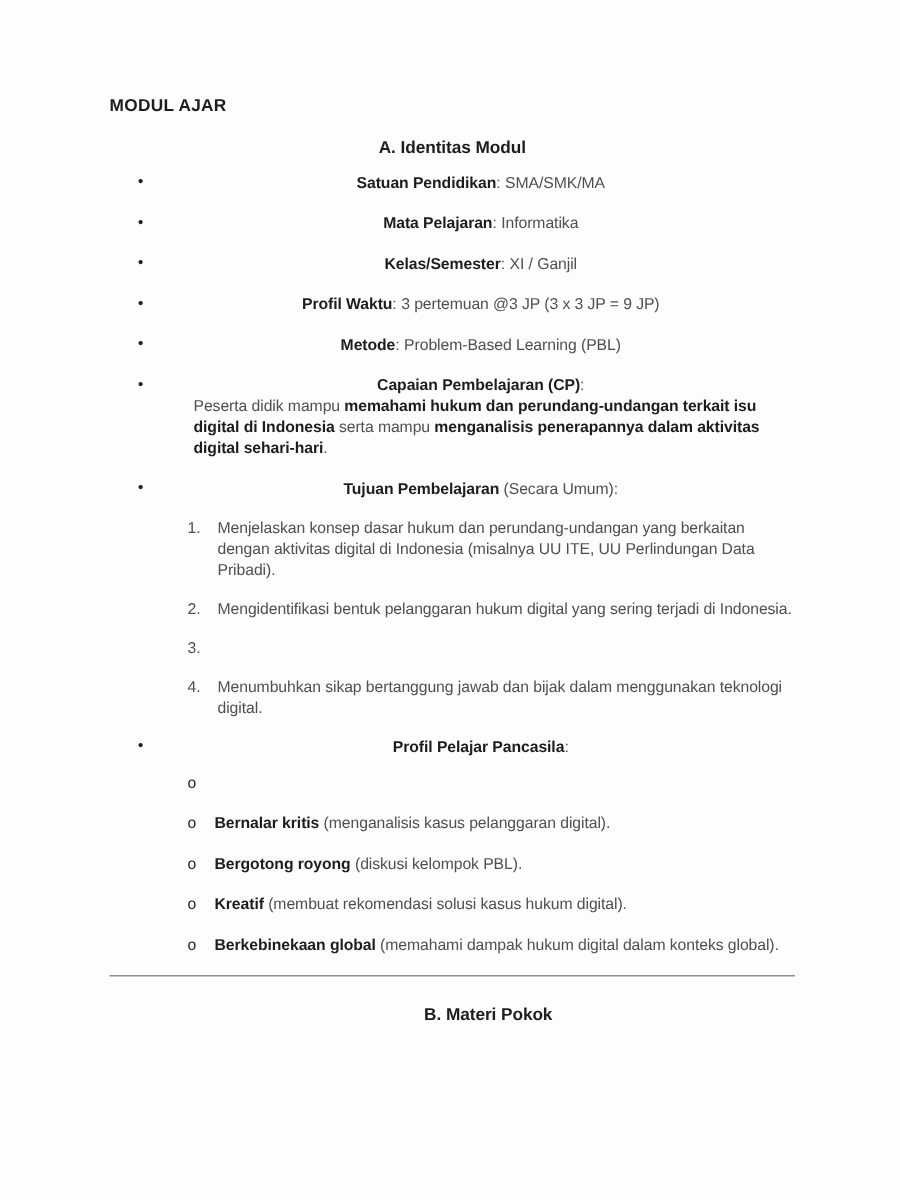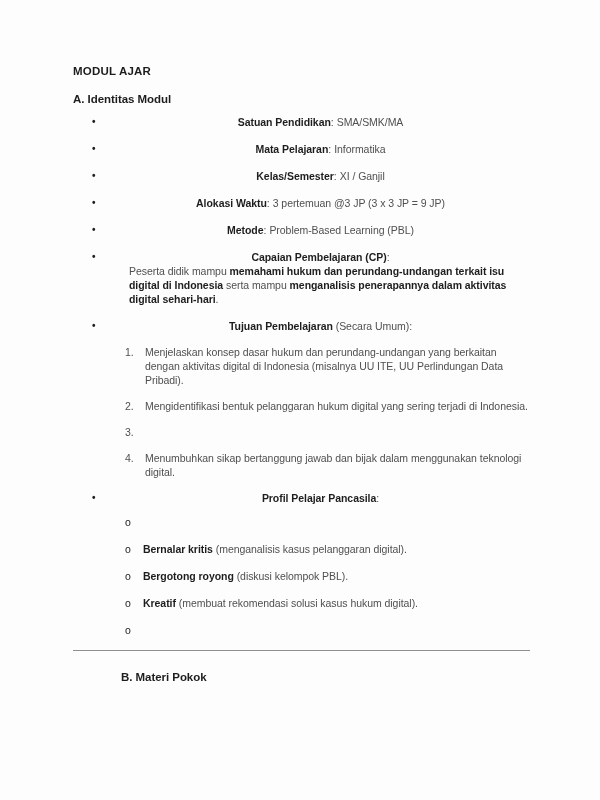--- a/index.html
+++ b/index.html
@@ -19,20 +19,21 @@
     letter-spacing:-0.05px;
   }
   .b { font-weight:700; color:#1d1d1d; }
   .title {
     font-size:11.5px; line-height:14px; font-weight:700; color:#1d1d1d;
     letter-spacing:0.2px; margin:0 0 14px 0;
   }
   .heading {
     font-size:11.5px; line-height:14px; font-weight:700; color:#1d1d1d;
     margin:0 0 9px 0;
+    text-align:center;
   }
   .heading-b { margin:0;padding-left:48px; }
   .li { display:flex; padding-left:19px; margin:0 0 13px 0; }
   .li.tight { margin-bottom:0; }
   .marker { flex:0 0 19px; color:#1d1d1d; font-weight:700; font-size:10px; }
   .litext { flex:1 1 auto;text-align:center; }
   .val { padding-left:3px; }
   .cap-para { margin:0 0 13px 56px; }
   .nli { display:flex; padding-left:52px; margin:0 0 12px 0; }
   .num { flex:0 0 20px; }
@@ -61,21 +62,21 @@
     <span class="litext"><span class="b">Mata Pelajaran</span><span>:</span><span class="val">Informatika</span></span>
   </div>
 
   <div class="li">
     <span class="marker">•</span>
     <span class="litext"><span class="b">Kelas/Semester</span><span>:</span><span class="val">XI / Ganjil</span></span>
   </div>
 
   <div class="li">
     <span class="marker">•</span>
-    <span class="litext"><span class="b">Alokasi Waktu</span><span>:</span><span class="val">3 pertemuan @3 JP (3 x 3 JP = 9 JP)</span></span>
+    <span class="litext"><span class="b">Profil Waktu</span><span>:</span><span class="val">3 pertemuan @3 JP (3 x 3 JP = 9 JP)</span></span>
   </div>
 
   <div class="li">
     <span class="marker">•</span>
     <span class="litext"><span class="b">Metode</span><span>:</span><span class="val">Problem-Based Learning (PBL)</span></span>
   </div>
 
   <div class="li tight">
     <span class="marker">•</span>
     <span class="litext"><span class="b">Capaian Pembelajaran (CP)</span><span>:</span></span>
@@ -118,19 +119,20 @@
   <div class="oli">
     <span class="omark">o</span>
     <span class="otext"><span class="b">Bergotong royong</span><span> (diskusi kelompok PBL).</span></span>
   </div>
   <div class="oli">
     <span class="omark">o</span>
     <span class="otext"><span class="b">Kreatif</span><span> (membuat rekomendasi solusi kasus hukum digital).</span></span>
   </div>
   <div class="oli">
     <span class="omark">o</span>
+    <span class="otext"><span class="b">Berkebinekaan global</span><span> (memahami dampak hukum digital dalam konteks global).</span></span>
   </div>
 
   <hr class="rule">
 
   <div class="heading heading-b">B. Materi Pokok</div>
 
 </div>
 
 </body></html>

